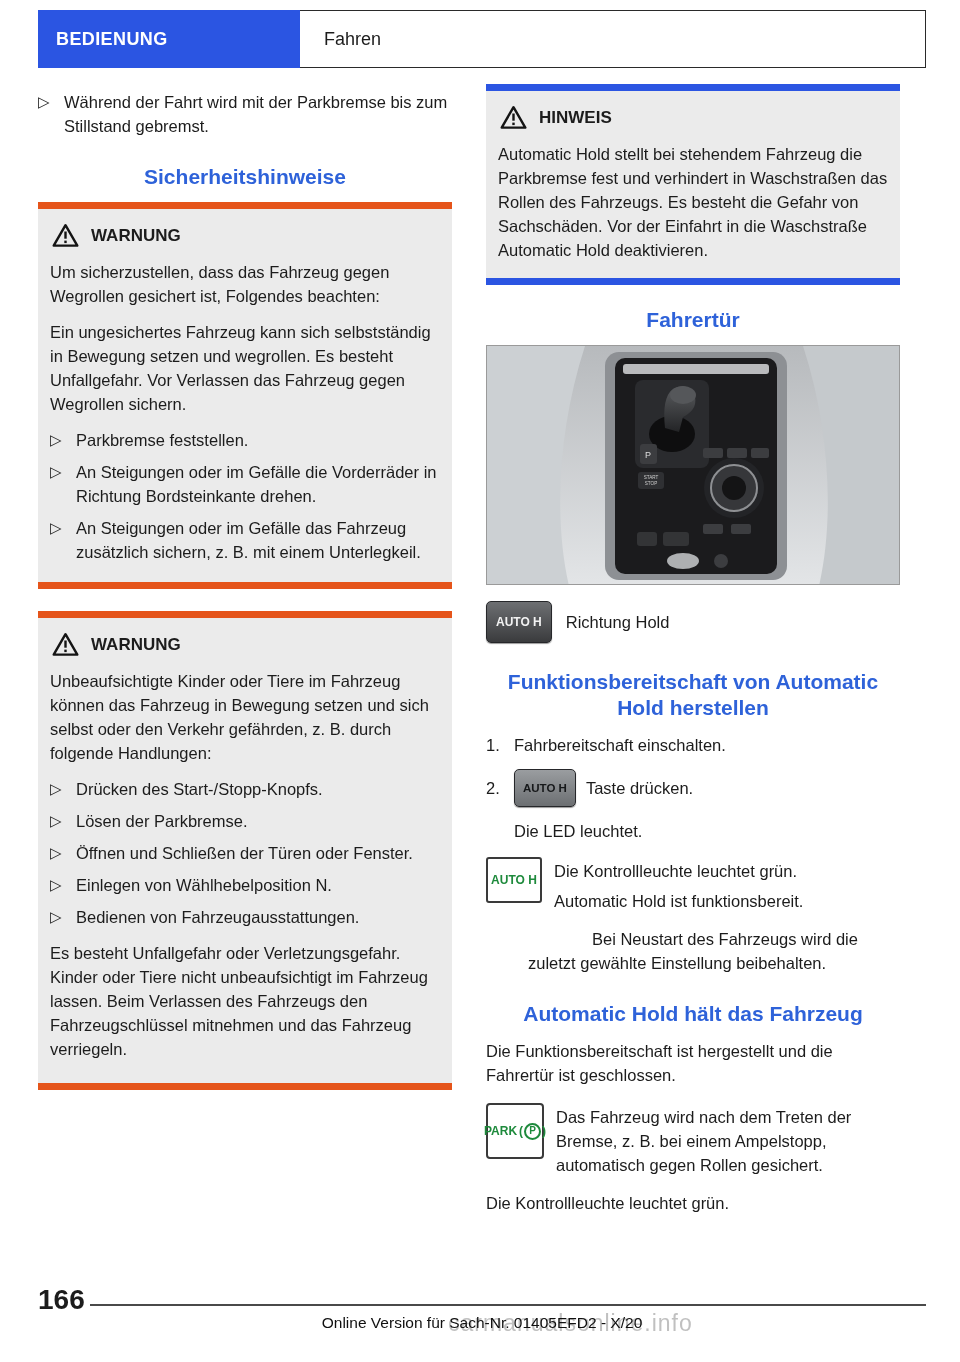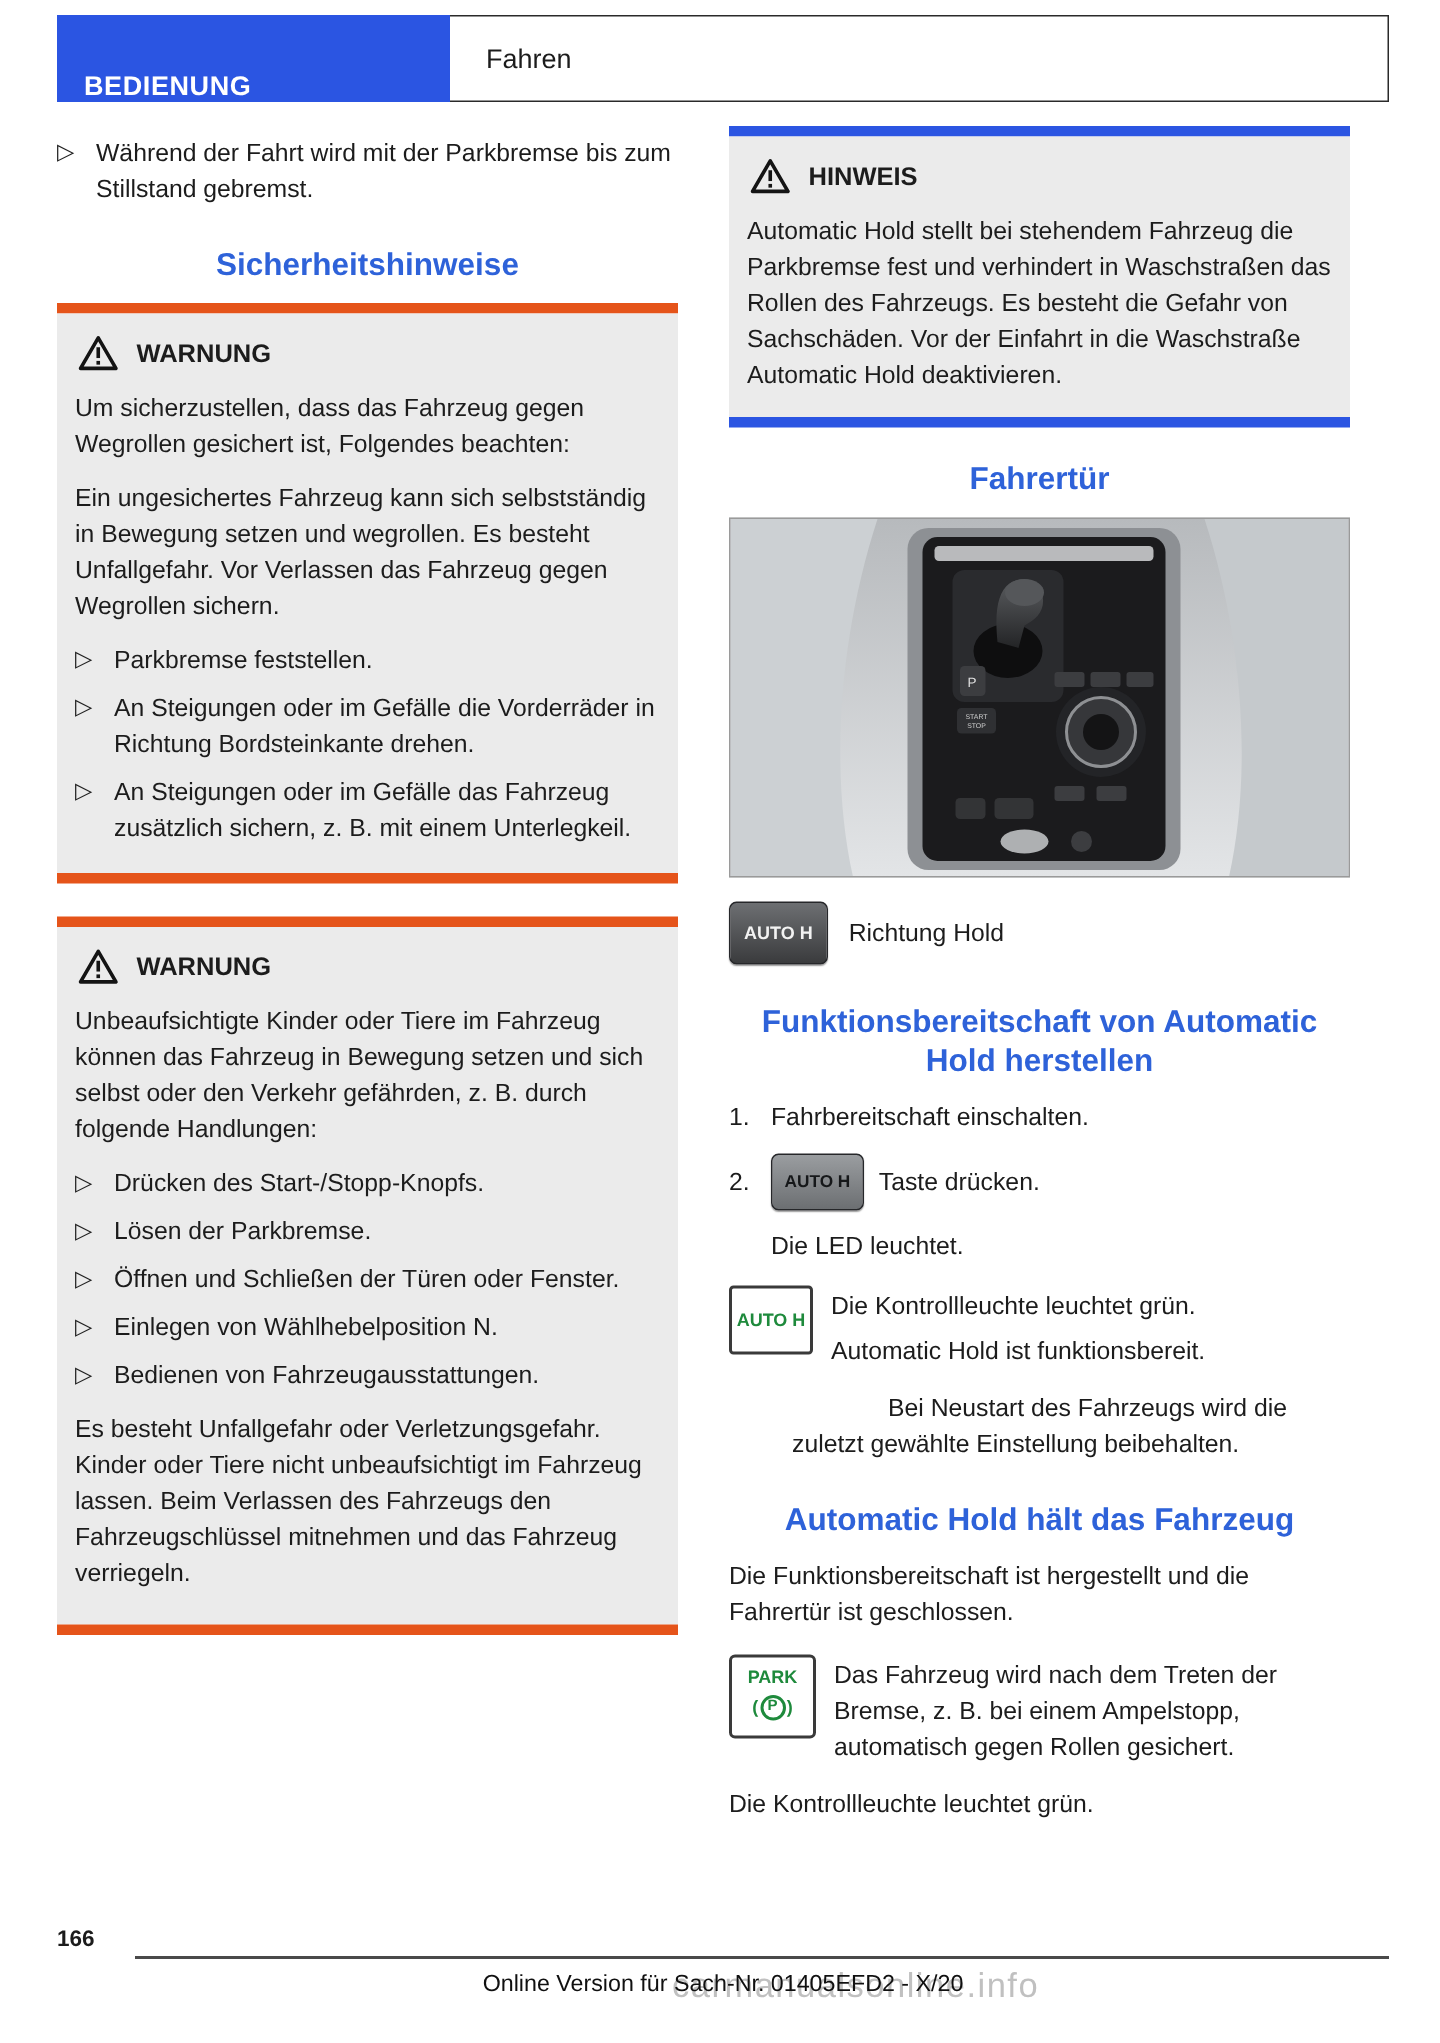--- a/index.html
+++ b/index.html
@@ -10,21 +10,21 @@
     color:#1c1c1c;
     position:relative;
     overflow:hidden;
   }
   .page { padding:10px 34px 0 38px; height:100%; position:relative; }
 
   
   .header { display:flex; height:58px; }
   .chapter-box {
     background:#2b55e2; color:#fff; width:262px;
-    display:flex; align-items:flex-end; padding-left:18px;
+    display:flex; align-items:center; padding-left:18px;
     font-size:18px; font-weight:bold; letter-spacing:0.4px;
   }
   .section-box {
     flex:1; border:1px solid #2a2a2a; border-left:none;
     display:flex; align-items:center; padding-left:24px; font-size:18px;
   }
 
   
   .columns { display:flex; gap:34px; margin-top:16px; }
   .col { width:414px; font-size:16.5px; line-height:24px; }
@@ -70,21 +70,21 @@
     background:linear-gradient(#9a9da0,#6c6f72);
     color:#16181a; padding:6px 8px; min-width:52px; font-size:11.5px;
   }
   .tell-tale {
     display:inline-flex; align-items:center; justify-content:center;
     border:2px solid #3a3a3a; border-radius:3px; background:#fff;
     color:#1e8a3c; font-weight:bold; font-size:12px;
     width:56px; height:46px; flex:none; white-space:nowrap;
   }
   .park-icon {
-    display:inline-flex; flex-direction:column; align-items:center; justify-content:center;
+    display:inline-flex; flex-direction:row; align-items:center; justify-content:center;
     border:2px solid #3a3a3a; border-radius:4px; background:#fff;
     width:58px; height:56px; flex:none; gap:2px;
   }
   .park-word { color:#1e8a3c; font-weight:bold; font-size:12px; line-height:12px; }
   .park-p-row { display:flex; align-items:center; color:#1e8a3c; font-weight:bold; font-size:12px; }
   .park-p-circle {
     display:inline-flex; align-items:center; justify-content:center;
     width:17px; height:17px; border:2px solid #1e8a3c; border-radius:50%;
     font-size:10px; line-height:10px; margin:0 1px;
   }
@@ -93,21 +93,21 @@
   .step { display:flex; align-items:center; margin-bottom:12px; }
   .step .step-num { width:28px; flex:none; }
   .step .step-gap { margin-left:10px; }
   .indent-1 { padding-left:28px; margin-bottom:14px; }
   .icon-row { display:flex; gap:12px; margin-bottom:14px; }
   .icon-row .icon-text { display:flex; flex-direction:column; gap:6px; padding-top:2px; }
   .hang-para { text-indent:64px; margin-bottom:14px;margin-left:42px; }
 
   
   .footer { position:absolute; left:38px; right:34px; bottom:14px; height:64px; }
-  .page-num { font-size:15px; font-weight:bold; position:absolute; left:0; top:0; }
+  .page-num { font-size:28px; font-weight:bold; position:absolute; left:0; top:0; }
   .footer-rule { position:absolute; left:52px; right:0; top:20px; border-top:2px solid #4a4a4a; }
   .version-text {
     position:absolute; top:30px; left:0; right:0; text-align:center;
     font-size:15.5px; color:#101010; z-index:2;
   }
   .watermark {
     position:absolute; top:26px; left:410px;
     font-size:23px; color:rgba(140,140,140,0.55); letter-spacing:1px;
     z-index:1; white-space:nowrap;
   }

